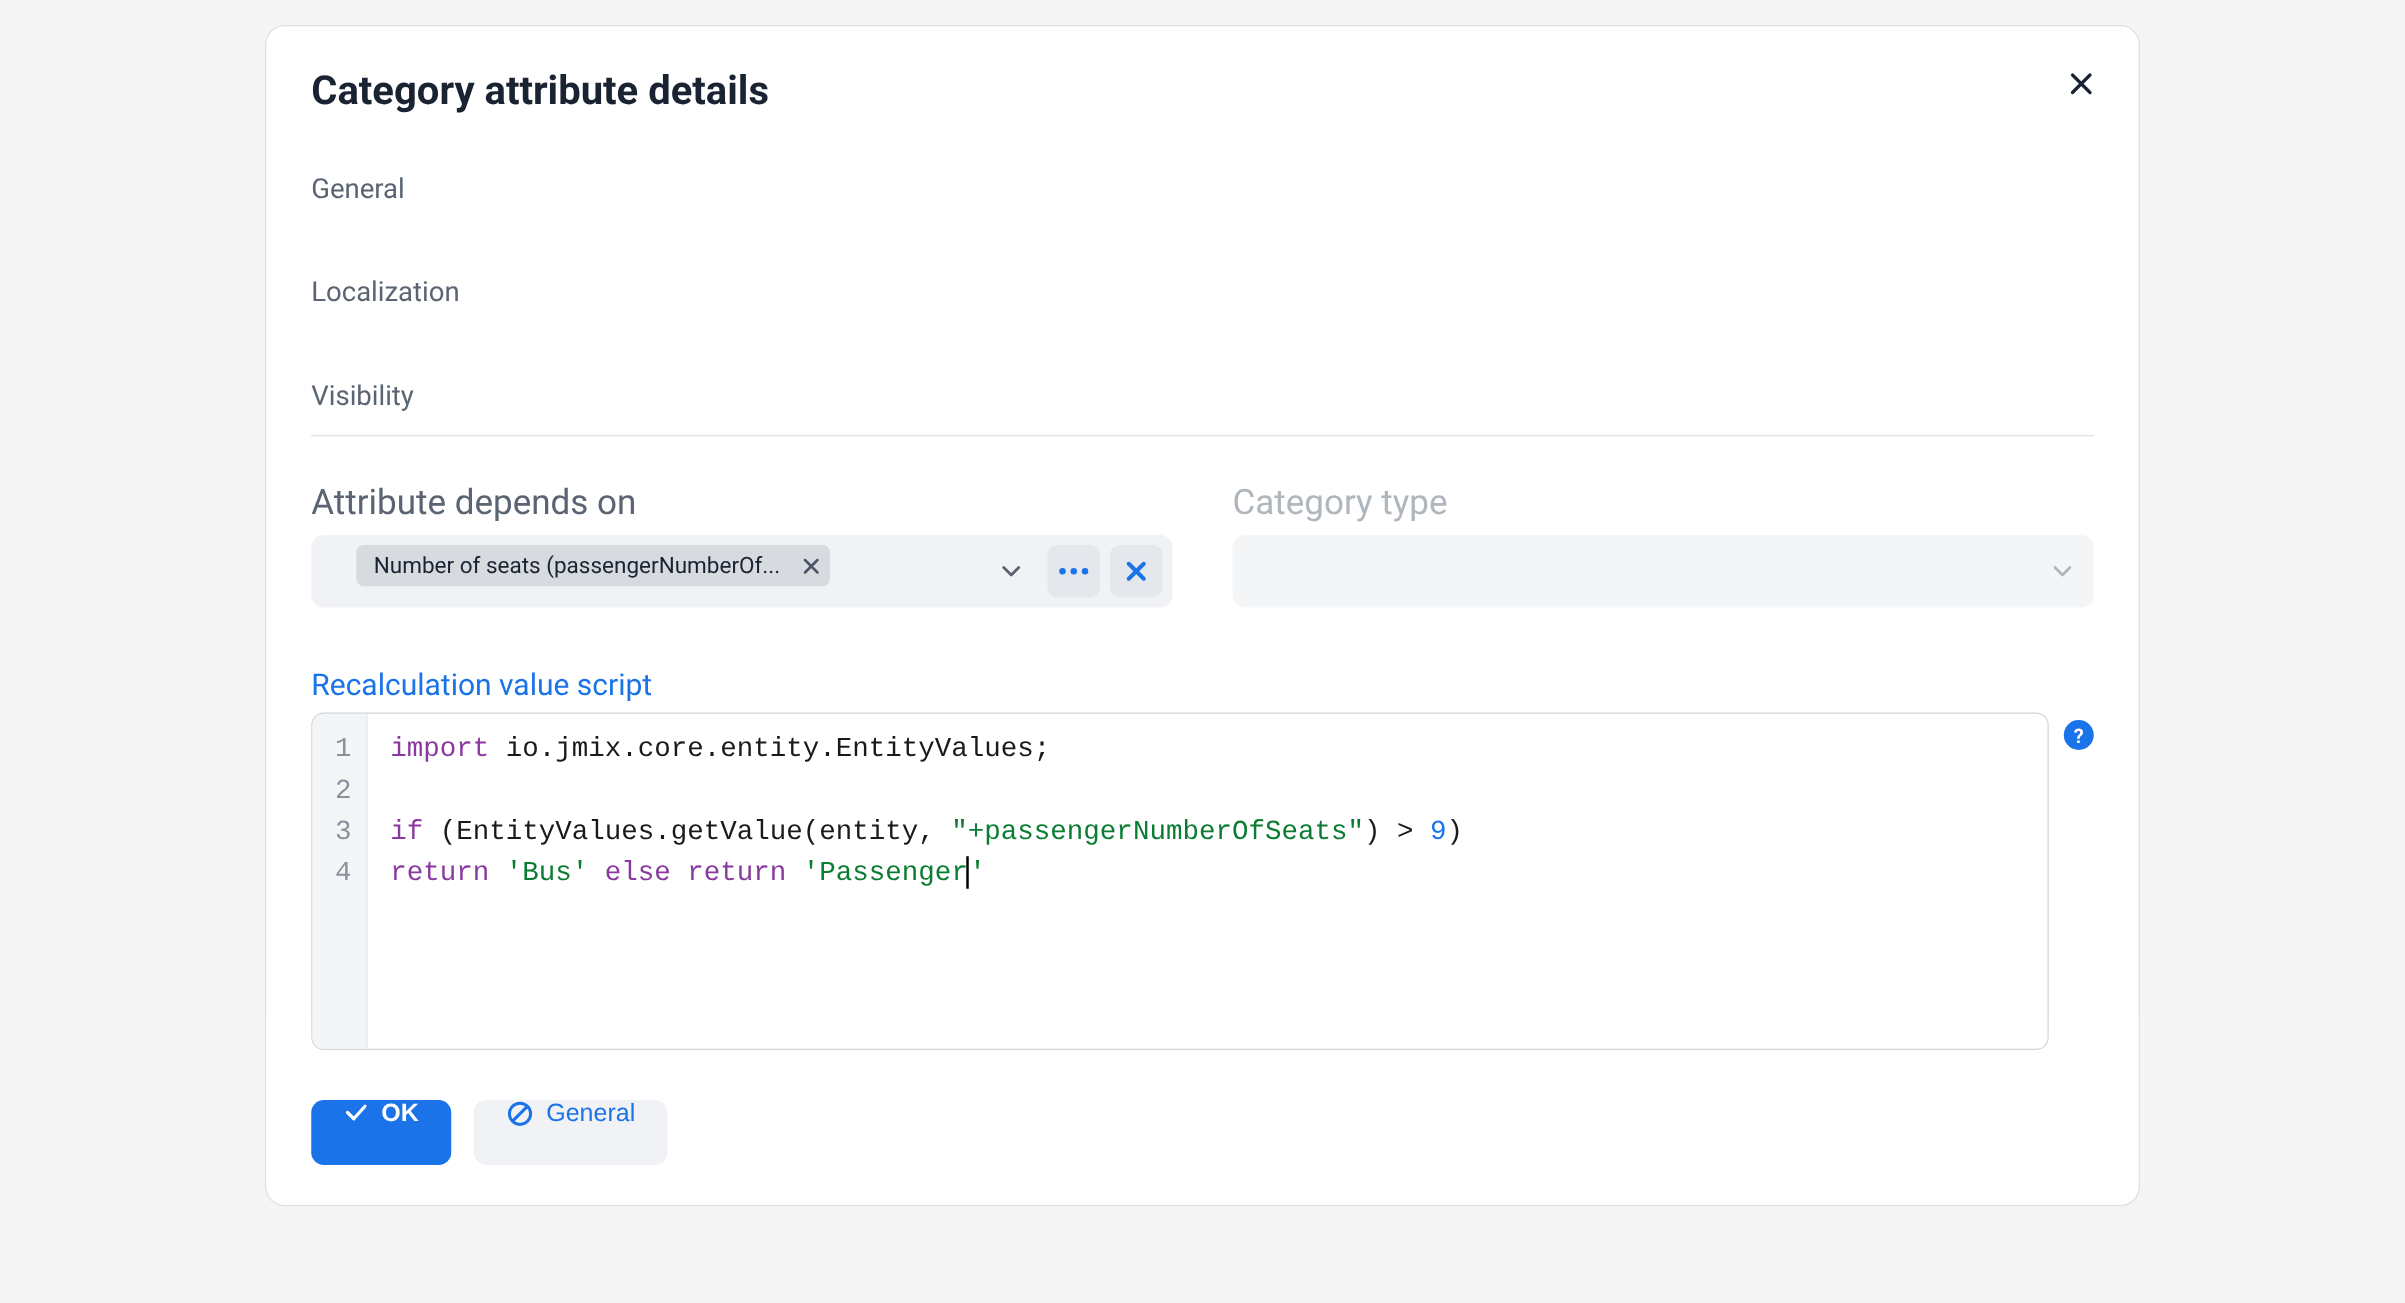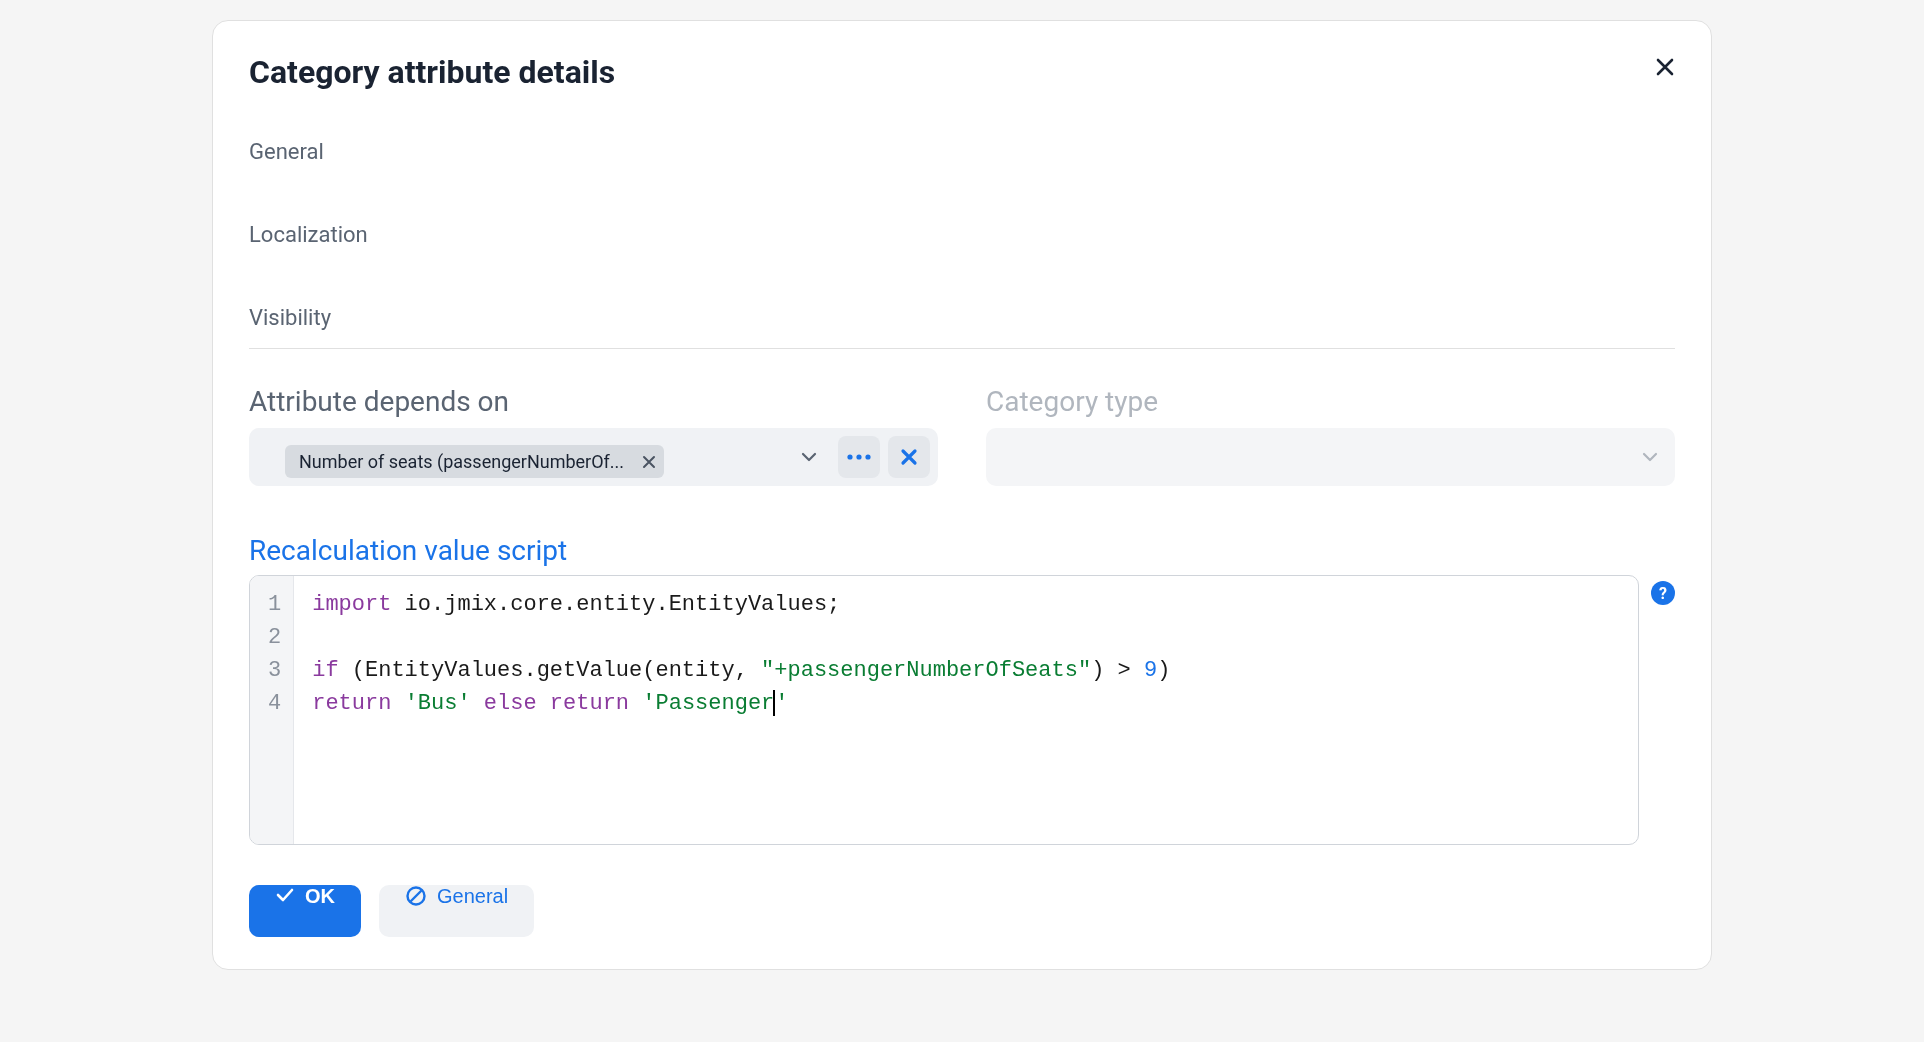--- a/index.html
+++ b/index.html
@@ -90,21 +90,21 @@
     align-items: stretch;
     background: #f0f2f5;
     border-radius: 10px;
     padding: 8px;
     gap: 8px;
     height: 58px;
   }
   .chip-area {
     flex: 1;
     display: flex;
-    align-items: flex-end;
+    align-items: flex-start;
     min-width: 0;
     padding-left: 28px;
   }
   .chip {
     background: #d7dbe0;
     border-radius: 6px;
     padding: 6px 8px 6px 14px;
     display: flex;
     align-items: center;
     gap: 18px;
@@ -152,21 +152,21 @@
     display: flex;
     align-items: center;
     justify-content: flex-end;
     padding: 0 16px;
   }
   .chevron-down {
     color: #b0b6be;
   }
 
   .script-label {
-    font-size: 28px;
+    font-size: 24px;
     color: #1a73e8;
     margin-bottom: 8px;
   }
   .script-row {
     display: flex;
     align-items: flex-start;
     gap: 12px;
     margin-bottom: 40px;
   }
   .editor {

